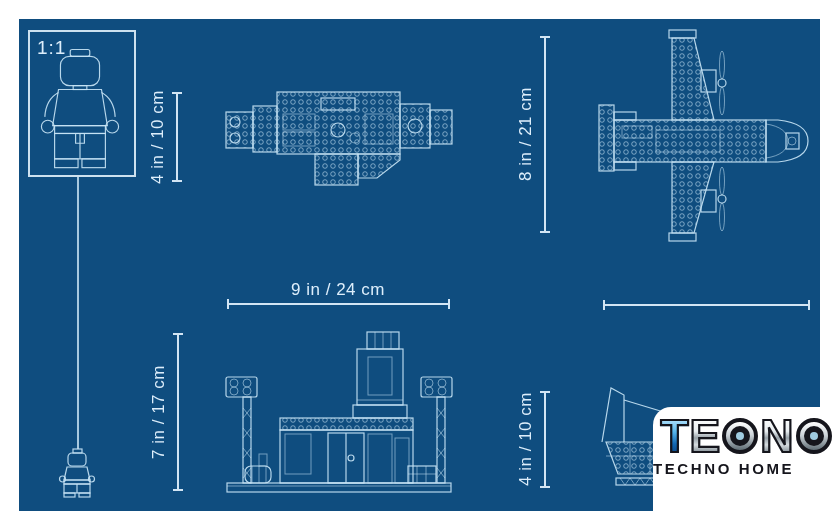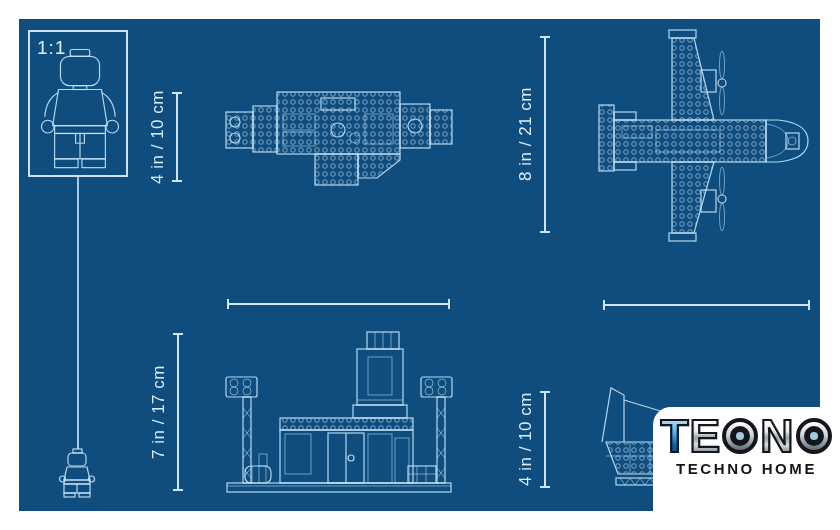--- a/index.html
+++ b/index.html
@@ -12,21 +12,21 @@
   html,body{margin:0;padding:0;background:#fff;}
   .page{position:relative;width:840px;height:530px;background:var(--page-bg);
         overflow:hidden;font-family:"Liberation Sans",sans-serif;}
   .blueprint{position:absolute;left:19px;top:19px;width:801px;height:492px;
              background:var(--blueprint-bg);}
   .drawing{position:absolute;}
   .ln{fill:none;stroke:var(--line-color);stroke-width:1.2;opacity:.92;}
   .ln2{fill:none;stroke:var(--line-color);stroke-width:1;opacity:.55;}
   .stud{fill:url(#studs);stroke:var(--line-color);stroke-width:1.2;opacity:.92;}
 
-  .scale-box{position:absolute;left:28px;top:30px;width:100px;height:147px;
+  .scale-box{position:absolute;left:28px;top:30px;width:108px;height:147px;
              border:2px solid rgba(226,242,252,.9);box-sizing:border-box;}
   .scale-label{position:absolute;left:7px;top:5px;font-size:19px;font-weight:500;
                letter-spacing:1px;color:var(--dim-color);}
   .hang-line{position:absolute;left:77px;top:177px;width:1.5px;height:272px;
              background:rgba(206,232,247,.8);}
 
   .dim-v{position:absolute;width:2px;background:var(--dim-color);opacity:.95;}
   .dim-v::before,.dim-v::after{content:"";position:absolute;left:-4px;width:10px;height:2px;
              background:var(--dim-color);}
   .dim-v::before{top:0;} .dim-v::after{bottom:0;}
@@ -48,21 +48,21 @@
                 background:linear-gradient(180deg,#ffffff 0%,#e9eef1 38%,#97a1a8 55%,#d6dce0 72%,#5f6c74 100%);
                 -webkit-background-clip:text;background-clip:text;color:transparent;}
   .brand-letter.t{background:linear-gradient(180deg,#c8ecff 0%,#55b5ec 40%,#1268b4 70%,#083e7c 100%);
                 -webkit-background-clip:text;background-clip:text;color:transparent;}
   .logo-o{position:relative;width:28px;height:28px;border-radius:50%;
           border:4px solid var(--logo-dark);margin:0 1px;
           background:linear-gradient(180deg,#ffffff 0%,#cfd6db 45%,#5f6c74 100%);}
   .logo-o-core{position:absolute;inset:4px;border-radius:50%;background:var(--logo-dark);}
   .logo-o-dot{position:absolute;width:8px;height:8px;border-radius:50%;left:50%;top:50%;
               transform:translate(-50%,-50%);background:#9fcbe0;}
-  .logo-subtitle{margin-top:2px;text-align:center;font-size:15px;font-weight:700;
+  .logo-subtitle{margin-top:2px;font-size:15px;font-weight:700;
                  letter-spacing:2.6px;color:var(--logo-dark);white-space:nowrap;}
 </style>
 </head>
 <body>
 
 <div class="page">
 
   <svg width="0" height="0" style="position:absolute">
     <defs>
       <pattern id="studs" width="8" height="8" patternUnits="userSpaceOnUse">
@@ -197,20 +197,21 @@
     <path class="ln2" d="M30,96 l5,7 l5,-7 l5,7 l5,-7 l5,7 l5,-7 l5,7 l5,-7 l5,7"></path>
   </svg>
 
   <div class="dim-v" style="left:176px;top:92px;height:90px"></div>
   <div class="dim-label rot" style="left:88px;top:127px">4 in / 10 cm</div>
 
   <div class="dim-v" style="left:544px;top:36px;height:197px"></div>
   <div class="dim-label rot" style="left:456px;top:124px">8 in / 21 cm</div>
 
   <div class="dim-h" style="left:227px;top:303px;width:223px"></div>
+  <div class="dim-label" style="left:258px;top:280px">9 in / 24 cm</div>
 
   <div class="dim-h" style="left:603px;top:304px;width:207px"></div>
 
   <div class="dim-v" style="left:177px;top:333px;height:158px"></div>
   <div class="dim-label rot" style="left:89px;top:402px">7 in / 17 cm</div>
 
   <div class="dim-v" style="left:544px;top:391px;height:97px"></div>
   <div class="dim-label rot" style="left:456px;top:429px">4 in / 10 cm</div>
 
   <div class="logo-box">

